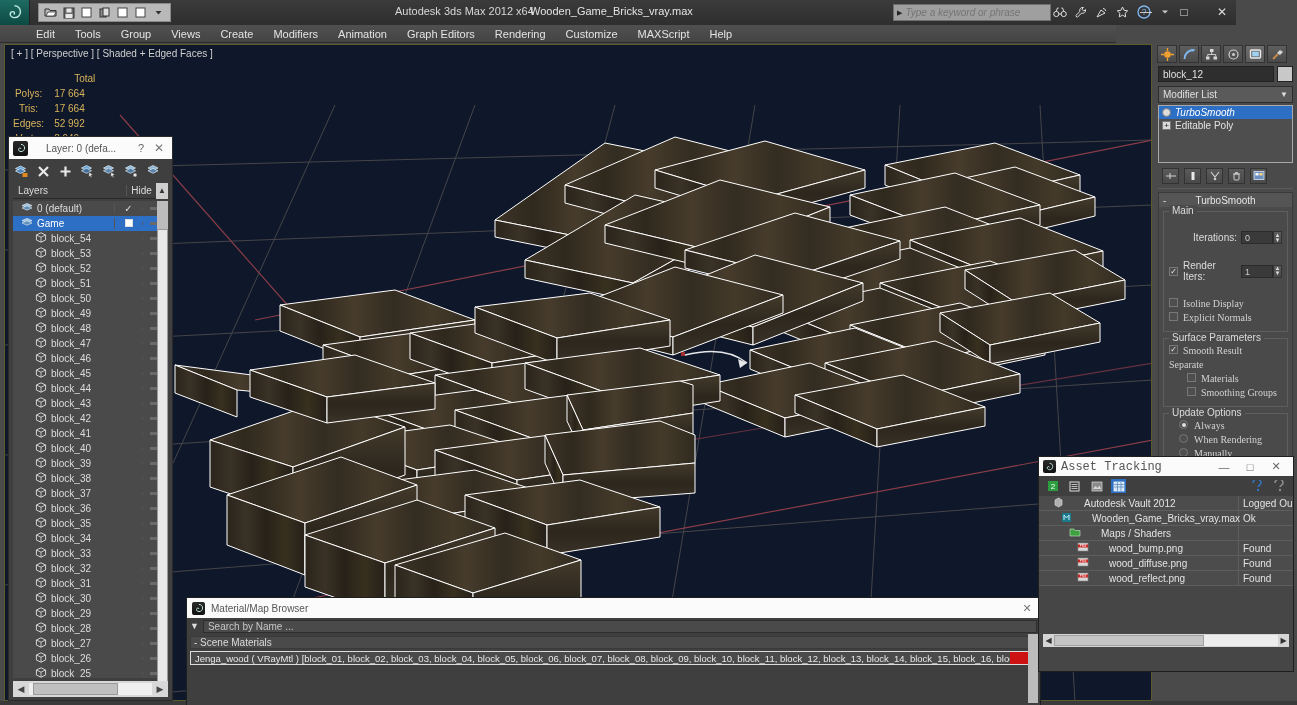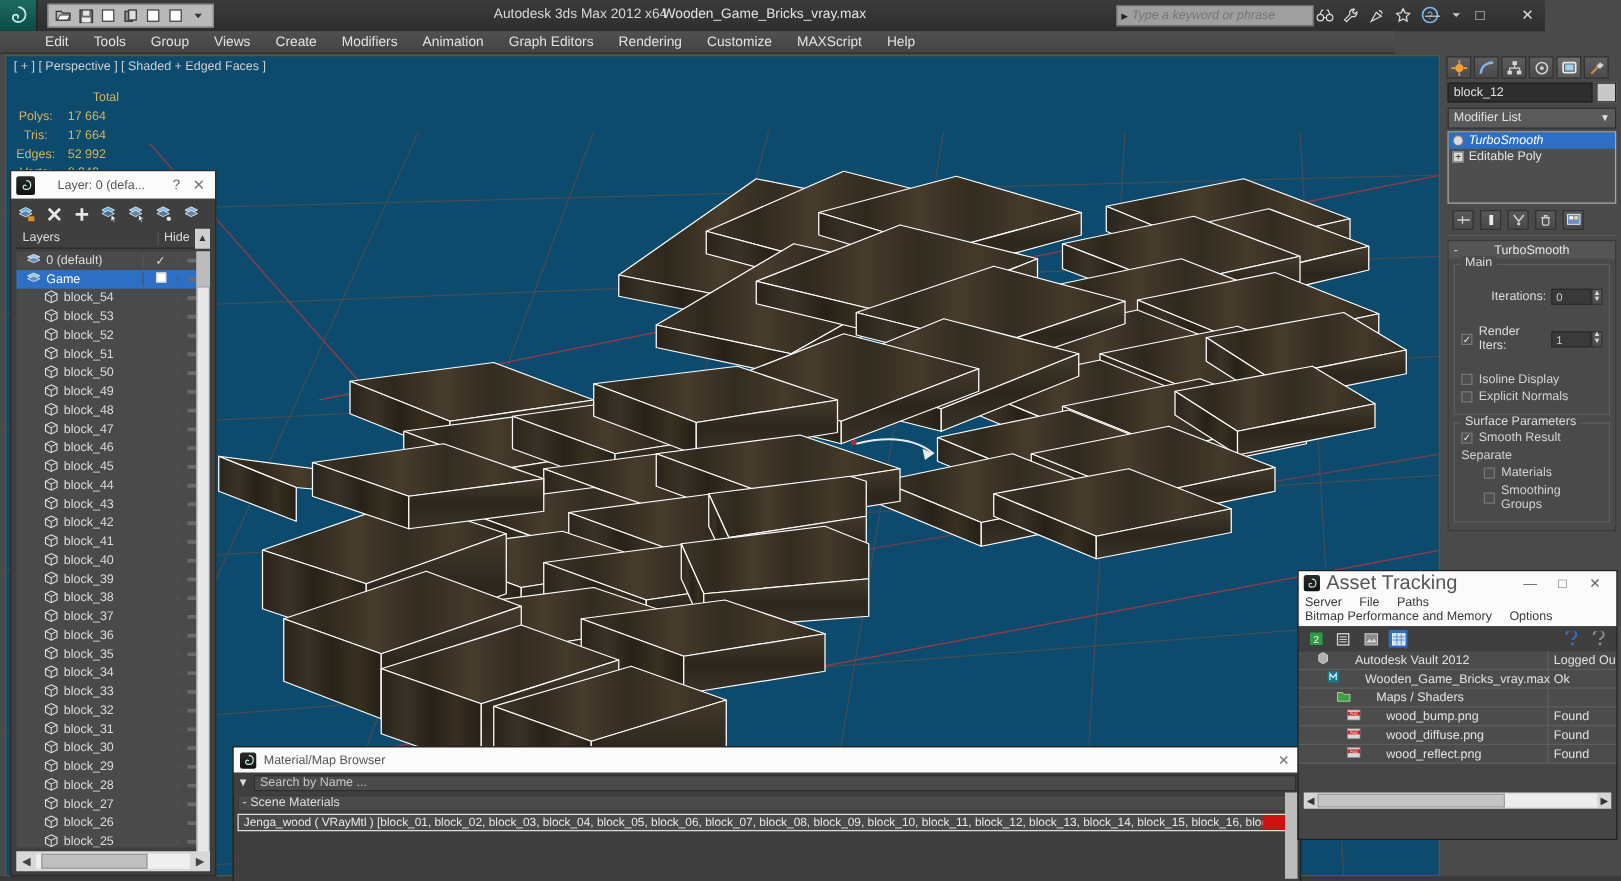--- a/index.html
+++ b/index.html
@@ -33,21 +33,21 @@
   .wbtns div { width:20px; height:20px; display:flex; align-items:center; justify-content:center; }
 
   
   .menubar { position:absolute; left:0; top:25px; width:1116px; height:18px;
     background:linear-gradient(#505050,#444); display:flex; align-items:center;
     padding-left:36px; border-bottom:1px solid #2c2c2c; }
   .menubar span { font-size:11px; color:#e3e3e3; margin-right:20px; cursor:default; }
 
   
   .viewport { position:absolute; left:4px; top:44px; width:1148px; height:657px;
-    background:#0c4a6e; overflow:hidden; border:1px solid #5a5a2a; }
+    background:#0f172a; overflow:hidden; border:1px solid #5a5a2a; }
   .vplabel { position:absolute; left:6px; top:3px; font-size:10px; color:#cfcfcf; z-index:5; }
   .grid line { stroke:#4e4e4e; stroke-width:1; }
   .axisred { stroke:#8a3d48; stroke-width:1.2; }
 
   .stats { position:absolute; left:8px; top:26px; font-size:10px; color:#d8b35a; z-index:6;
     line-height:15px; }
   .stats table { border-collapse:collapse; }
   .stats td { font-size:10px; color:#d8b35a; padding:0 4px 0 0; }
   .stats td.lbl { text-align:center; }
   .stats td.val { text-align:left; padding-left:6px; }
@@ -149,33 +149,33 @@
     color:#ccc; font-size:9px; text-align:left; padding-left:3px; line-height:12px; }
   .spin .ar { width:9px; height:13px; background:linear-gradient(#5d5d5d,#4a4a4a);
     border:1px solid #333; font-size:6px; color:#ddd; display:flex; flex-direction:column;
     align-items:center; justify-content:center; line-height:5px; }
   .cb { width:9px; height:9px; background:#4e4e4e; border:1px solid #777; margin-right:5px;
     display:inline-flex; align-items:center; justify-content:center; font-size:8px; color:#eee; }
   .cb.on { color:#eaeaea; }
   .rb { width:9px; height:9px; border-radius:50%; background:#4e4e4e; border:1px solid #777;
     margin-right:6px; display:inline-flex; align-items:center; justify-content:center; }
   .rb.on::after { content:""; width:4px; height:4px; border-radius:50%; background:#e0e0e0; }
-  .lrow2 { display:flex; align-items:center; font-size:10px; color:#d2d2d2; margin:3px 0; }
+  .lrow2 { display:flex; font-size:10px; color:#d2d2d2; margin:3px 0;font-family:Liberation Serif, serif; }
   .updbtn { margin:3px auto 4px auto; width:90px; height:14px; background:linear-gradient(#5a5a5a,#474747);
     border:1px solid #333; font-size:10px; color:#dcdcdc; display:flex; align-items:center;
     justify-content:center; }
 
   
   .asset { position:absolute; left:1038px; top:456px; width:256px; height:216px;
     background:#464646; border:1px solid #1f1f1f; z-index:30; }
   .as-title { height:19px; background:#fbfbfb; display:flex; align-items:center; padding:0 4px; }
   .as-title .ico { width:13px; height:13px; background:linear-gradient(#2a2a2a,#111);
     color:#bfe9e2; font-size:8px; display:flex; align-items:center; justify-content:center;
     border-radius:2px; margin-right:5px; }
-  .as-title .t { flex:1; font-size:16px; color:#555; }
+  .as-title .t { flex:1; font-size:12px; color:#555;font-family:Liberation Mono, monospace; }
   .as-title .wb { width:26px; text-align:center; font-size:11px; color:#666; }
   .as-menu { background:#fbfbfb; padding:1px 5px 2px 5px; }
   .as-menu .r { display:flex; gap:14px; }
   .as-menu span { font-size:10px; color:#3a3a3a; }
   .as-tools { height:20px; background:#3f3f3f; display:flex; align-items:center; gap:7px;
     padding:0 6px; position:relative; }
   .as-tools .i { width:15px; height:14px; display:flex; align-items:center;
     justify-content:center; font-size:9px; }
   .as-tools .i.act { background:#2d6fc4; }
   .as-tools .right { position:absolute; right:6px; display:flex; gap:7px; }
@@ -1156,20 +1156,36 @@
         <div class="lrow2" style="padding-left:18px">
           <span class="cb"></span>
           <span>Materials</span>
         </div>
         <div class="lrow2" style="padding-left:18px">
           <span class="cb"></span>
           <span>Smoothing Groups</span>
         </div>
       </div>
 
+      <div class="grp">
+        <span class="cap">Update Options</span>
+        <div class="lrow2" style="padding-left:10px">
+          <span class="rb on"></span>
+          <span>Always</span>
+        </div>
+        <div class="lrow2" style="padding-left:10px">
+          <span class="rb"></span>
+          <span>When Rendering</span>
+        </div>
+        <div class="lrow2" style="padding-left:10px">
+          <span class="rb"></span>
+          <span>Manually</span>
+        </div>
+        <div class="updbtn">Update</div>
+      </div>
     </div>
   </div>
 
   <div class="matbrowser">
     <div class="mb-title">
       <div class="ico">
         <svg width="10" height="10" viewBox="0 0 14 14">
             <path d="M7 2c3 0 5 2 5 5s-2 5-5 5c-2 0-3.5-1.3-3.5-2.8 0-1.3.8-2.1 2-2.1.8 0 1.4.6 1.4 1.3" fill="none" stroke="#bfe9e2" stroke-width="1.4"></path>
           </svg>
       </div>
@@ -1194,31 +1210,20 @@
     <div class="as-title">
       <div class="ico">
         <svg width="9" height="9" viewBox="0 0 14 14">
             <path d="M7 2c3 0 5 2 5 5s-2 5-5 5c-2 0-3.5-1.3-3.5-2.8 0-1.3.8-2.1 2-2.1.8 0 1.4.6 1.4 1.3" fill="none" stroke="#bfe9e2" stroke-width="1.4"></path>
           </svg>
       </div>
       <div class="t">Asset Tracking</div>
       <div class="wb">—</div>
       <div class="wb">□</div>
       <div class="wb">✕</div>
-    </div>
-    <div class="as-menu">
-      <div class="r">
-        <span>Server</span>
-        <span>File</span>
-        <span>Paths</span>
-      </div>
-      <div class="r">
-        <span>Bitmap Performance and Memory</span>
-        <span>Options</span>
-      </div>
     </div>
     <div class="as-tools">
       <div class="i">
         <svg width="12" height="12" viewBox="0 0 12 12">
             <rect x="1" y="1" width="10" height="10" fill="#2d9e3f"></rect>
             <text x="6" y="9" font-size="8" fill="#fff" text-anchor="middle" font-family="Liberation Sans">2</text>
           </svg>
       </div>
       <div class="i">
         <svg width="11" height="11" viewBox="0 0 11 11">

